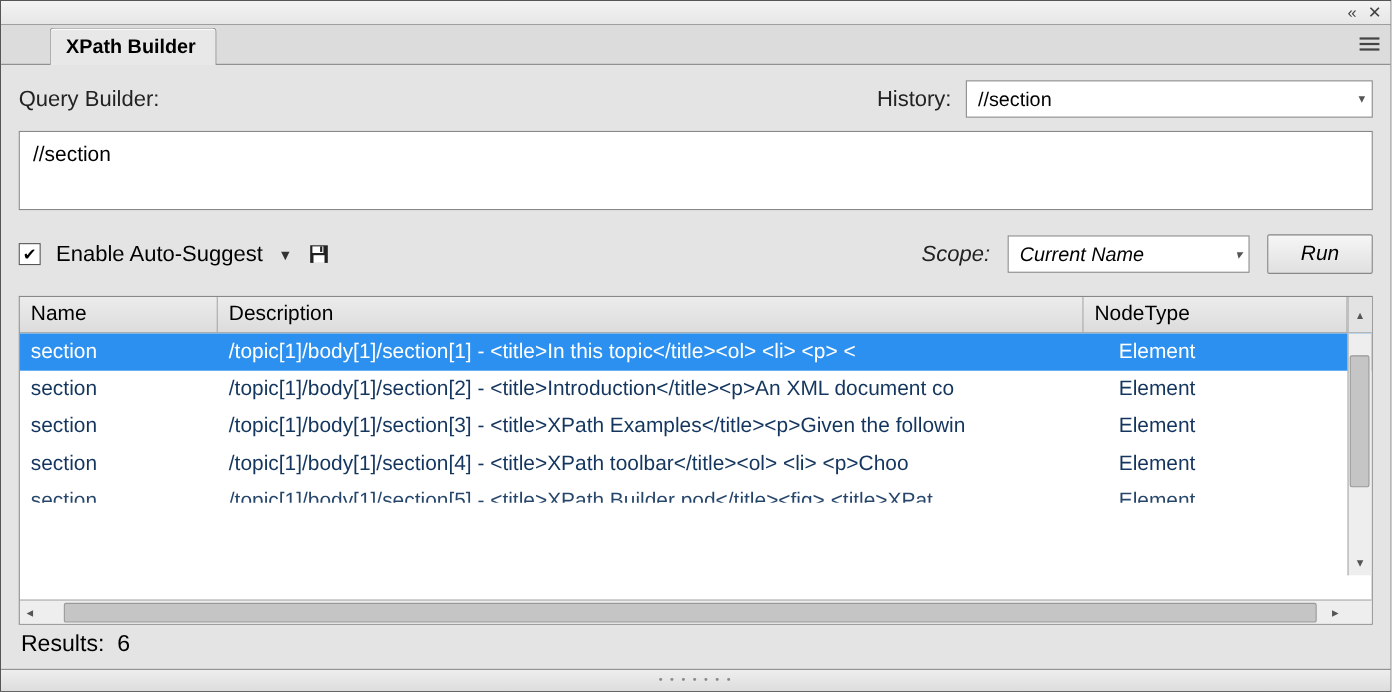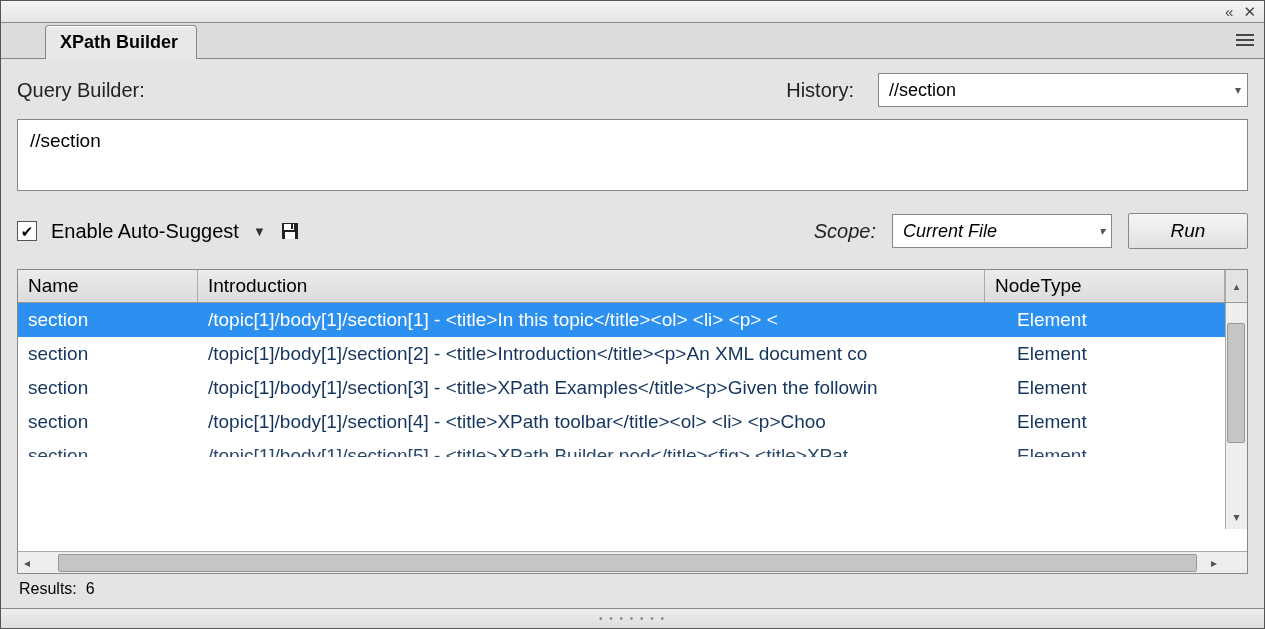--- a/index.html
+++ b/index.html
@@ -78,21 +78,21 @@
   .panel {
     flex: 1;
     background: #e4e4e4;
     padding: 14px 16px 10px 16px;
     display: flex;
     flex-direction: column;
   }
   .row { display: flex; align-items: center; }
   .row.top { justify-content: space-between; margin-bottom: 12px; text-align: right; }
   .label { font-size: 20px; color: #222; }
-  .history-wrap { display:flex; align-items:center; gap:24px; }
+  .history-wrap { display:flex; align-items:center; gap:13px; }
   .combo {
     position: relative;
     background: #fff;
     border: 1px solid #888;
     height: 34px;
     display: flex;
     align-items: center;
     padding: 0 28px 0 10px;
     font-size: 18px;
     min-width: 220px;
@@ -132,21 +132,21 @@
   .chk-label { font-size: 20px; }
   .mini-drop {
     font-size: 13px;
     color: #333;
     cursor: pointer;
   }
   .save-icon svg { display:block; }
   .right-controls { display:flex; align-items:center; gap:16px;font-style:italic; }
   .scope-combo { width: 220px; }
   .run-btn {
-    width: 120px;
+    width: 96px;
     height: 36px;
     background: linear-gradient(#f6f6f6,#e0e0e0);
     border: 1px solid #888;
     border-radius: 2px;
     font-size: 19px;
     text-align:center;
     line-height:34px;
     cursor:pointer;
   }
   
@@ -233,21 +233,21 @@
   .hscroll-thumb {
     position:absolute;
     left:40px; top:2px;
     height:18px; width: calc(100% - 90px);
     background:#c5c5c5;
     border:1px solid #999;
     border-radius:2px;
   }
   .hscroll .arrow.right { position:absolute; right:24px; }
   .results-footer {
-    font-size: 16px;
+    font-size: 21px;
     padding: 6px 2px 0 2px;
   }
   .bottom-status {
     height: 20px;
     background: linear-gradient(#eee,#ddd);
     border-top: 1px solid #888;
     display:flex;
     justify-content:center;
     align-items:center;
   }
@@ -309,33 +309,33 @@
             <rect x="2" y="2" width="16" height="16" fill="#222"></rect>
             <rect x="4" y="3" width="10" height="6" fill="#fff"></rect>
             <rect x="5" y="11" width="10" height="7" fill="#fff"></rect>
             <rect x="11" y="3" width="2" height="5" fill="#222"></rect>
           </svg>
         </span>
       </div>
       <div class="right-controls">
         <span class="label">Scope:</span>
         <div class="combo scope-combo">
-          <span>Current File</span>
+          <span>Current Name</span>
           <span class="drop">▾</span>
         </div>
         <div class="run-btn">
           <span>Run</span>
         </div>
       </div>
     </div>
 
     <div class="table-wrap">
       <div class="thead">
         <div class="th">Name</div>
-        <div class="th">Introduction</div>
+        <div class="th">Description</div>
         <div class="th">NodeType</div>
         <div class="vscroll-head">
             <span style="font-size:11px;color:#555">▴</span>
           </div>
       </div>
       <div class="tbody">
         <div class="trow selected">
           <div class="td">section</div>
           <div class="td">/topic[1]/body[1]/section[1] - &lt;title&gt;In this topic&lt;/title&gt;&lt;ol&gt;    &lt;li&gt;     &lt;p&gt;          &lt;</div>
           <div class="td">Element</div>

